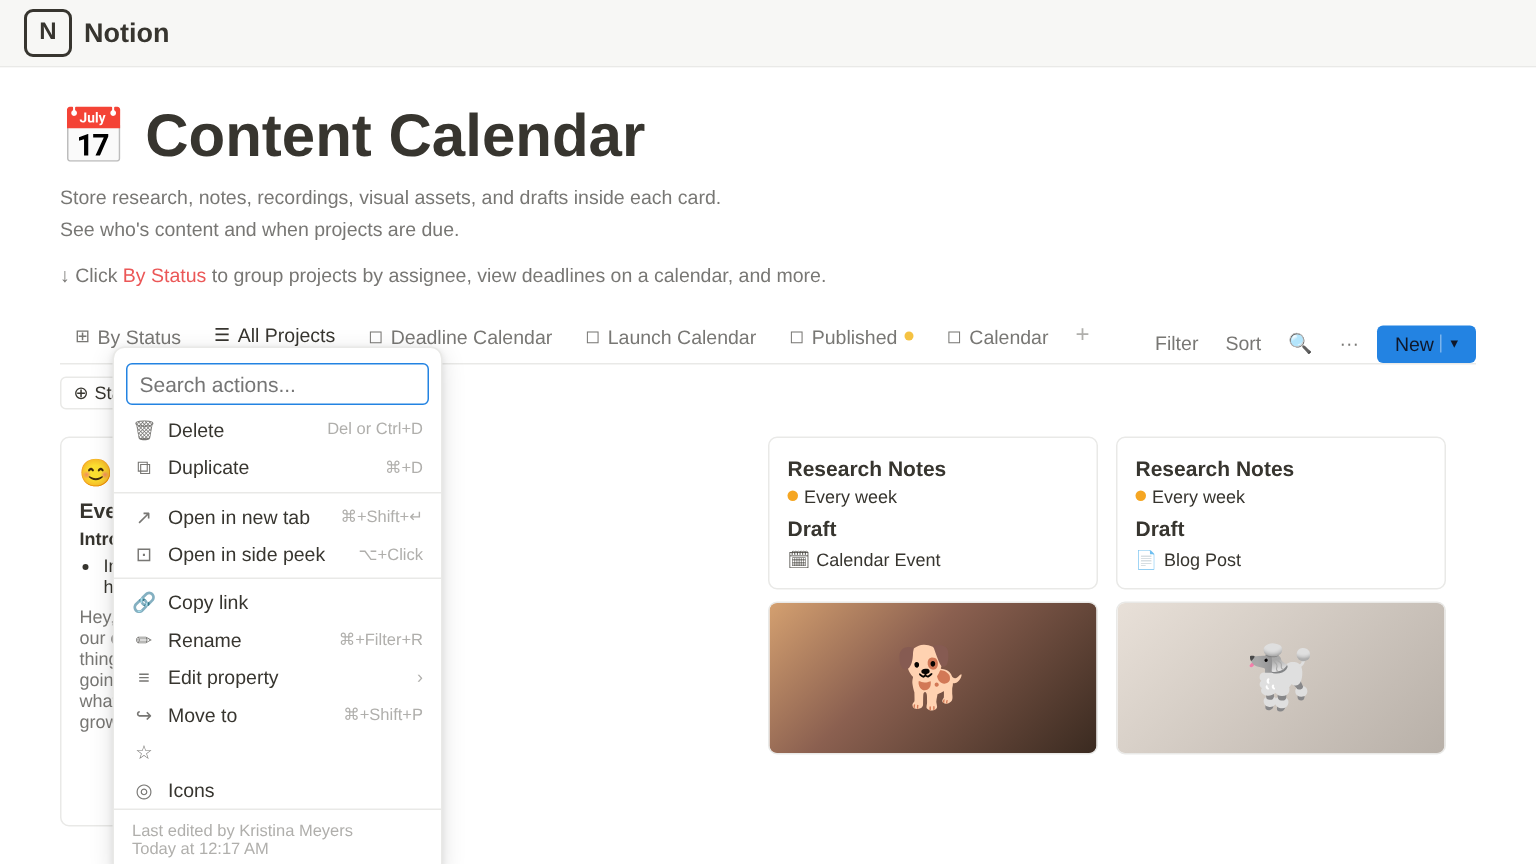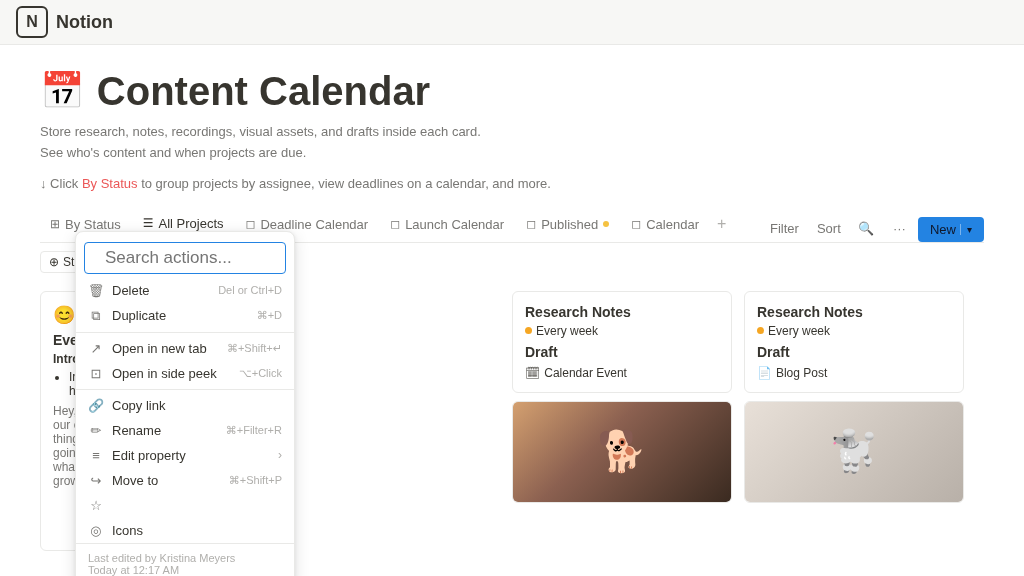--- a/index.html
+++ b/index.html
@@ -240,22 +240,22 @@
       z-index: 100;
       padding: 4px 0;
     }
     .search-box-wrap {
       padding: 6px 8px 4px 8px;
     }
     .search-box {
       width: 100%;
       border: 1px solid #2383e2;
       border-radius: 4px;
-      padding: 5px 20px;
-      font-size: 17px;
+      padding: 5px 8px;
+      font-size: 14px;
       outline: none;
       color: #37352f;
     }
     .menu-item {
       display: flex;
       align-items: center;
       gap: 8px;
       padding: 5px 12px;
       font-size: 13px;
       color: #37352f;

